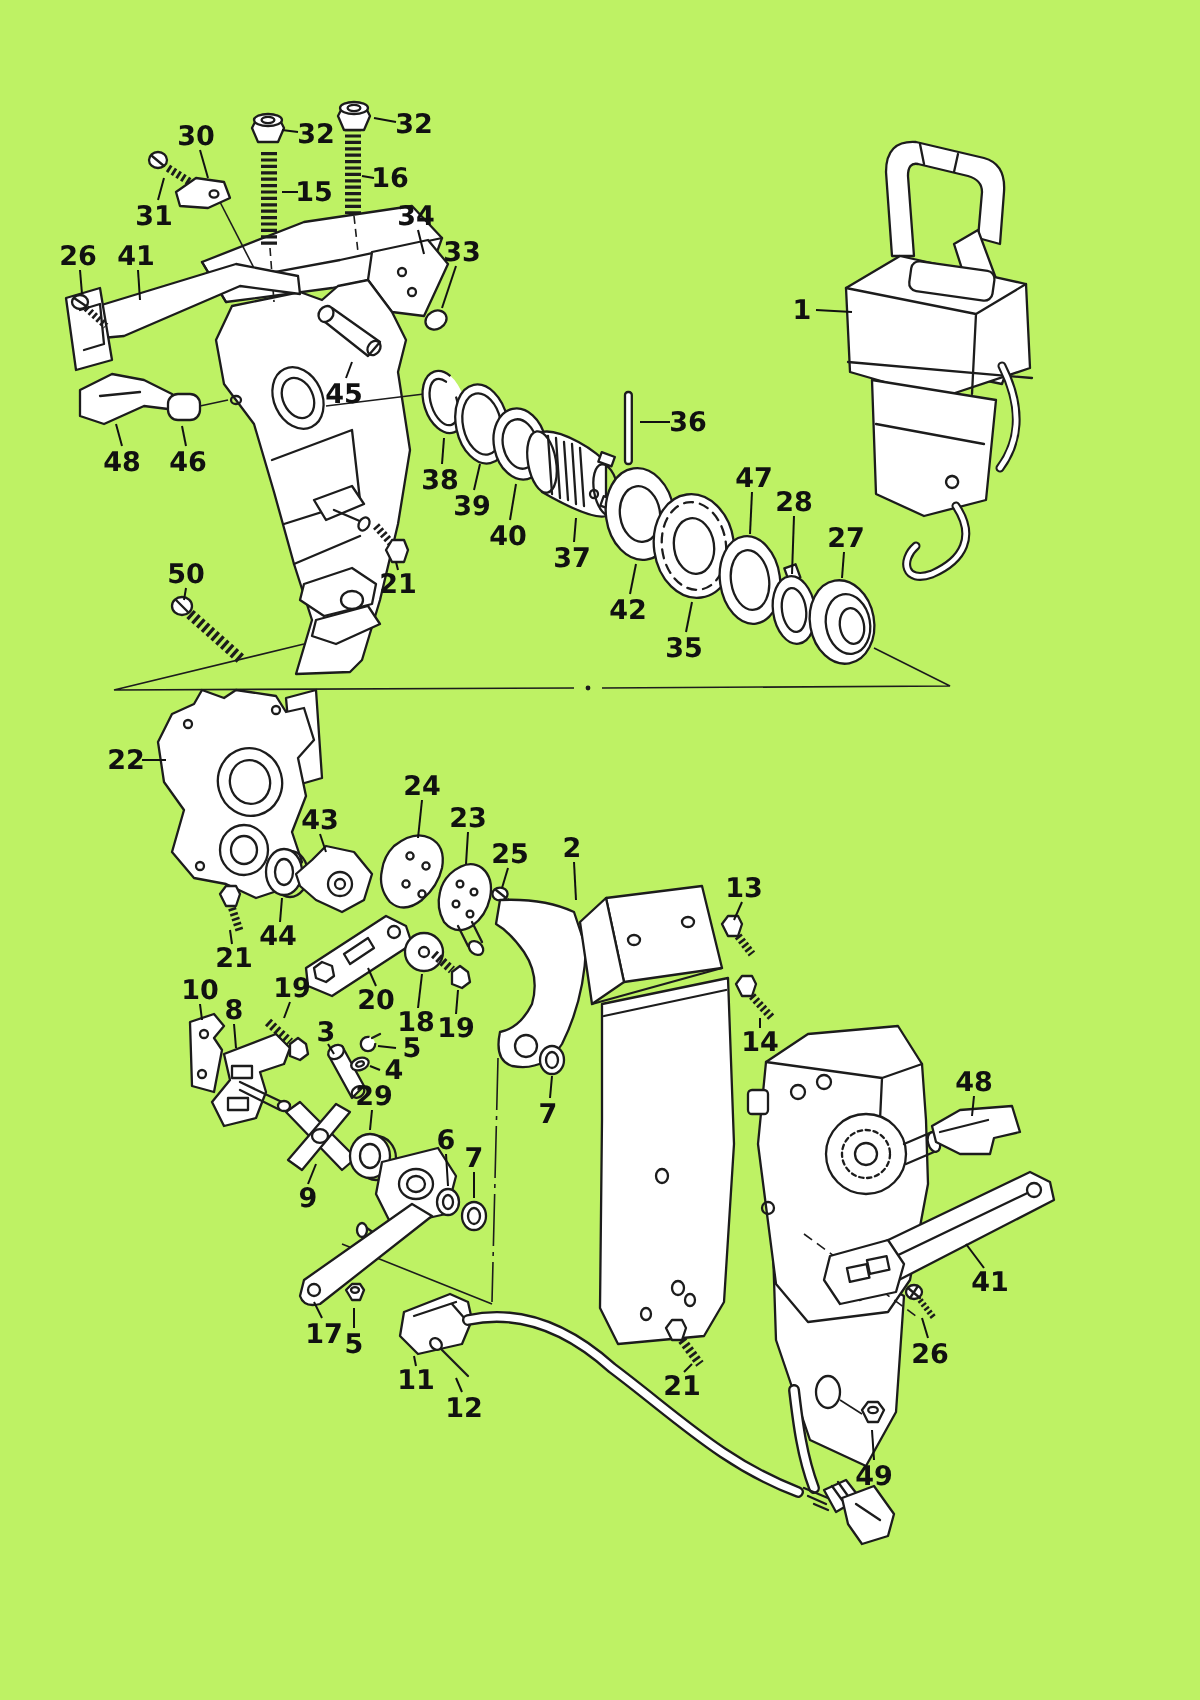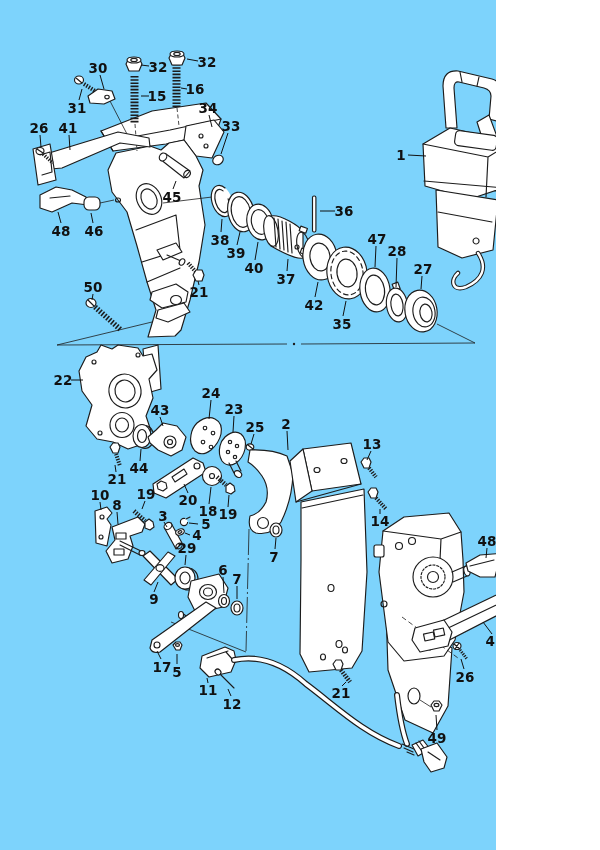--- a/index.html
+++ b/index.html
@@ -1,16 +1,16 @@
 <!DOCTYPE html>
 <html><head>
 <meta charset="utf-8">
 <style>
   html,body{margin:0;padding:0;background:#fff;}
-  #stage{position:relative;width:496px;height:850px;background:#7dd3fc;overflow:hidden;}
+  #stage{position:relative;width:600px;height:850px;background:#bef264;overflow:hidden;}
   svg{position:absolute;left:0;top:0;}
   svg *{vector-effect:non-scaling-stroke;}
   .ln{stroke:#1c1c1c;stroke-width:1.15;fill:none;stroke-linejoin:round;stroke-linecap:round;}
   .fw{stroke:#1c1c1c;stroke-width:1.15;fill:#ffffff;stroke-linejoin:round;}
   .thin{stroke:#1c1c1c;stroke-width:.8;fill:none;}
   .thread{stroke:#1c1c1c;fill:none;stroke-linecap:butt;}
   #labels-layer text{font:bold 13.5px "DejaVu Sans","Liberation Sans",sans-serif;fill:#111;text-anchor:middle;}
   #labels-layer line{stroke:#111;stroke-width:1;}
 </style>
 </head>

